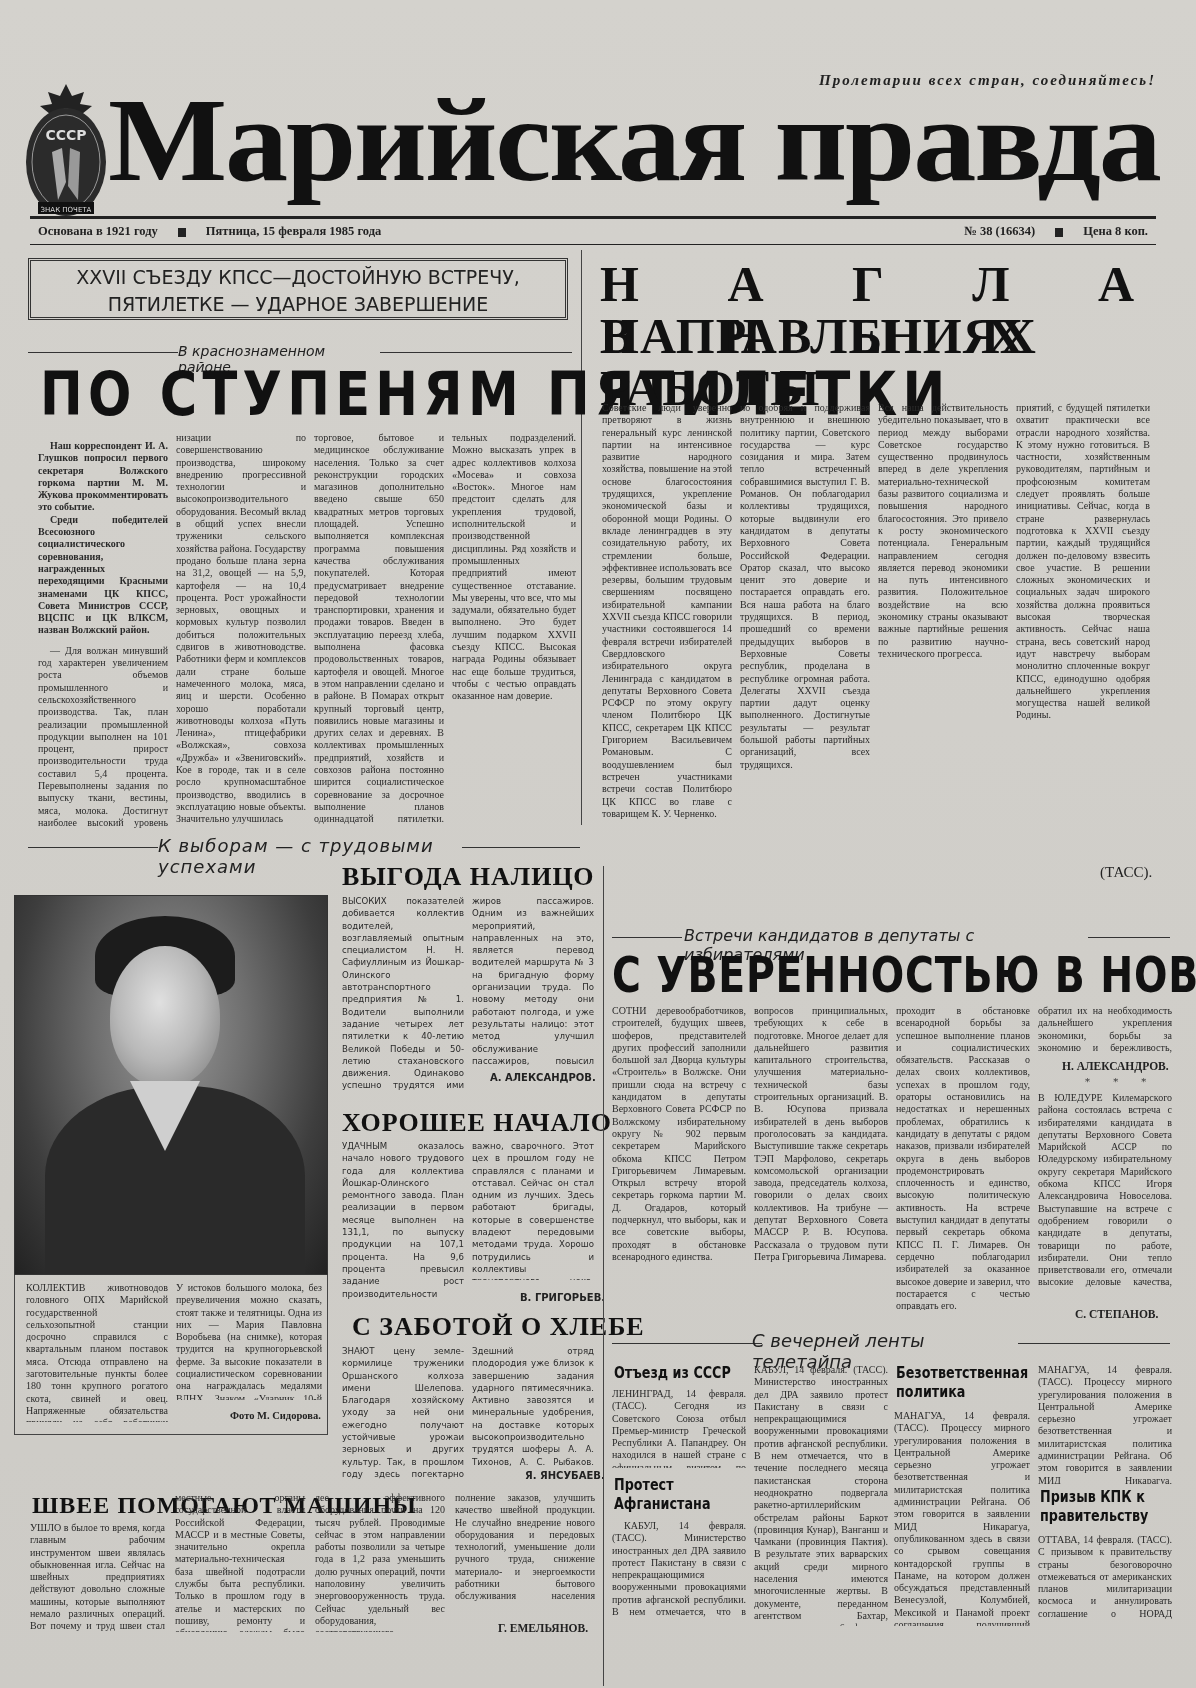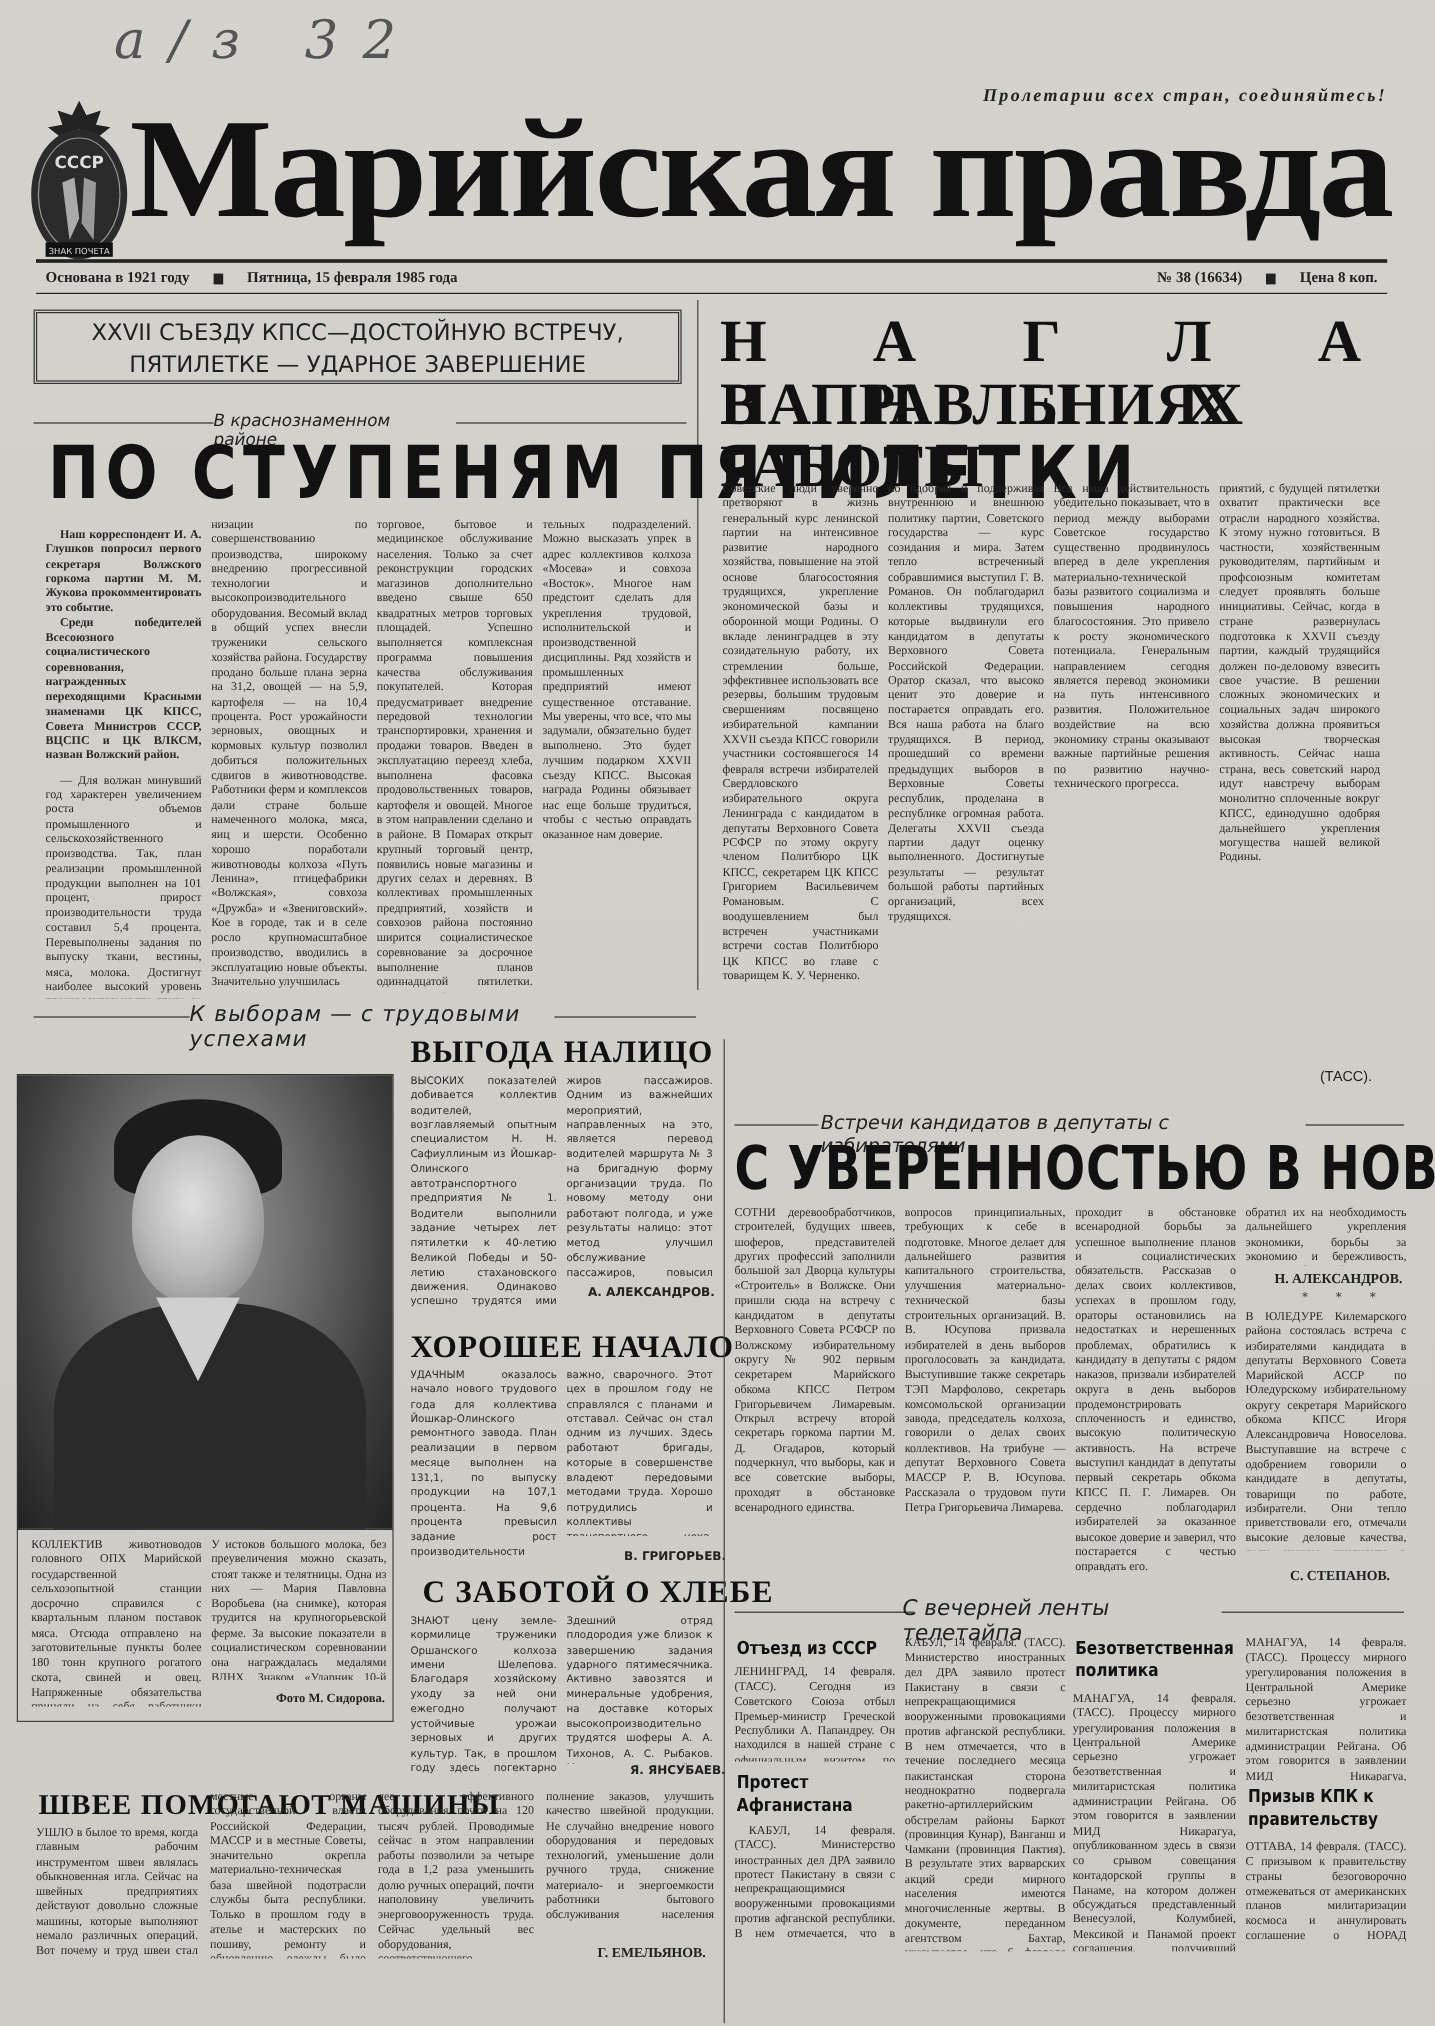--- a/index.html
+++ b/index.html
@@ -24,29 +24,28 @@
   .col { position: absolute; font-family: "Liberation Serif", serif; font-size: 10px; line-height: 12.3px; color: #2a2a2a; text-align: justify; overflow: hidden; }
   .col p { text-indent: 12px; }
   .col .lead { font-weight: bold; }
   .photo { position: absolute; left: 14px; top: 895px; width: 314px; height: 380px; border: 1px solid #333; background: radial-gradient(ellipse at 50% 35%, #999 0%, #6e6e6e 35%, #3e3e3e 70%, #222 100%); overflow: hidden; }
   .photo .face { position: absolute; left: 95px; top: 50px; width: 110px; height: 140px; border-radius: 50% 50% 45% 45%; background: radial-gradient(ellipse at 45% 40%, #e0e0e0 0%, #b8b8b8 50%, #7a7a7a 100%); }
   .photo .hair { position: absolute; left: 80px; top: 20px; width: 140px; height: 80px; border-radius: 50% 50% 20% 20%; background: #1c1c1c; }
   .photo .body { position: absolute; left: 30px; top: 190px; width: 260px; height: 200px; border-radius: 45% 45% 0 0; background: #2a2a2a; }
   .photo .collar { position: absolute; left: 115px; top: 185px; width: 70px; height: 70px; background: #cfcfcf; clip-path: polygon(0 0,100% 0,50% 100%); }
   .photo-caption-box { position: absolute; left: 14px; top: 1275px; width: 314px; height: 160px; border: 1px solid #444; border-top: none; }
   .section-title { position: absolute; font-family: "DejaVu Sans", sans-serif; font-weight: bold; font-size: 15px; line-height: 19px; color: #111; transform: scaleX(0.85); transform-origin: left; }
-  .tass { position: absolute; font-family: Liberation Sans, sans-serif; font-size: 12px; color: #222; margin-top: 26px; }
+  .tass { position: absolute; font-family: Liberation Serif, serif; font-size: 15px; color: #222; }
   .stars { position: absolute; font-size: 10px; letter-spacing: 10px; color: #333; }
 </style>
 </head>
 <body>
 
 <div class="page">
 
-  <div class="handwrite">а/з 32</div>
 
   <div class="motto">Пролетарии всех стран, соединяйтесь!</div>
 
   <svg class="emblem" viewBox="0 0 88 140">
     <polygon points="44,2 50,14 62,10 58,22 70,24 60,32 44,26 28,32 18,24 30,22 26,10 38,14" fill="#222"></polygon>
     <ellipse cx="44" cy="80" rx="40" ry="54" fill="#2b2b2b"></ellipse>
     <ellipse cx="44" cy="80" rx="34" ry="47" fill="none" stroke="#999" stroke-width="1"></ellipse>
     <text x="44" y="58" font-size="14" fill="#ddd" text-anchor="middle" font-family="DejaVu Sans, sans-serif" font-weight="bold">СССР</text>
     <path d="M30 70 L40 66 L44 100 L36 118 Z" fill="#aaa"></path>
     <path d="M58 70 L48 66 L46 104 L56 118 Z" fill="#999"></path>

